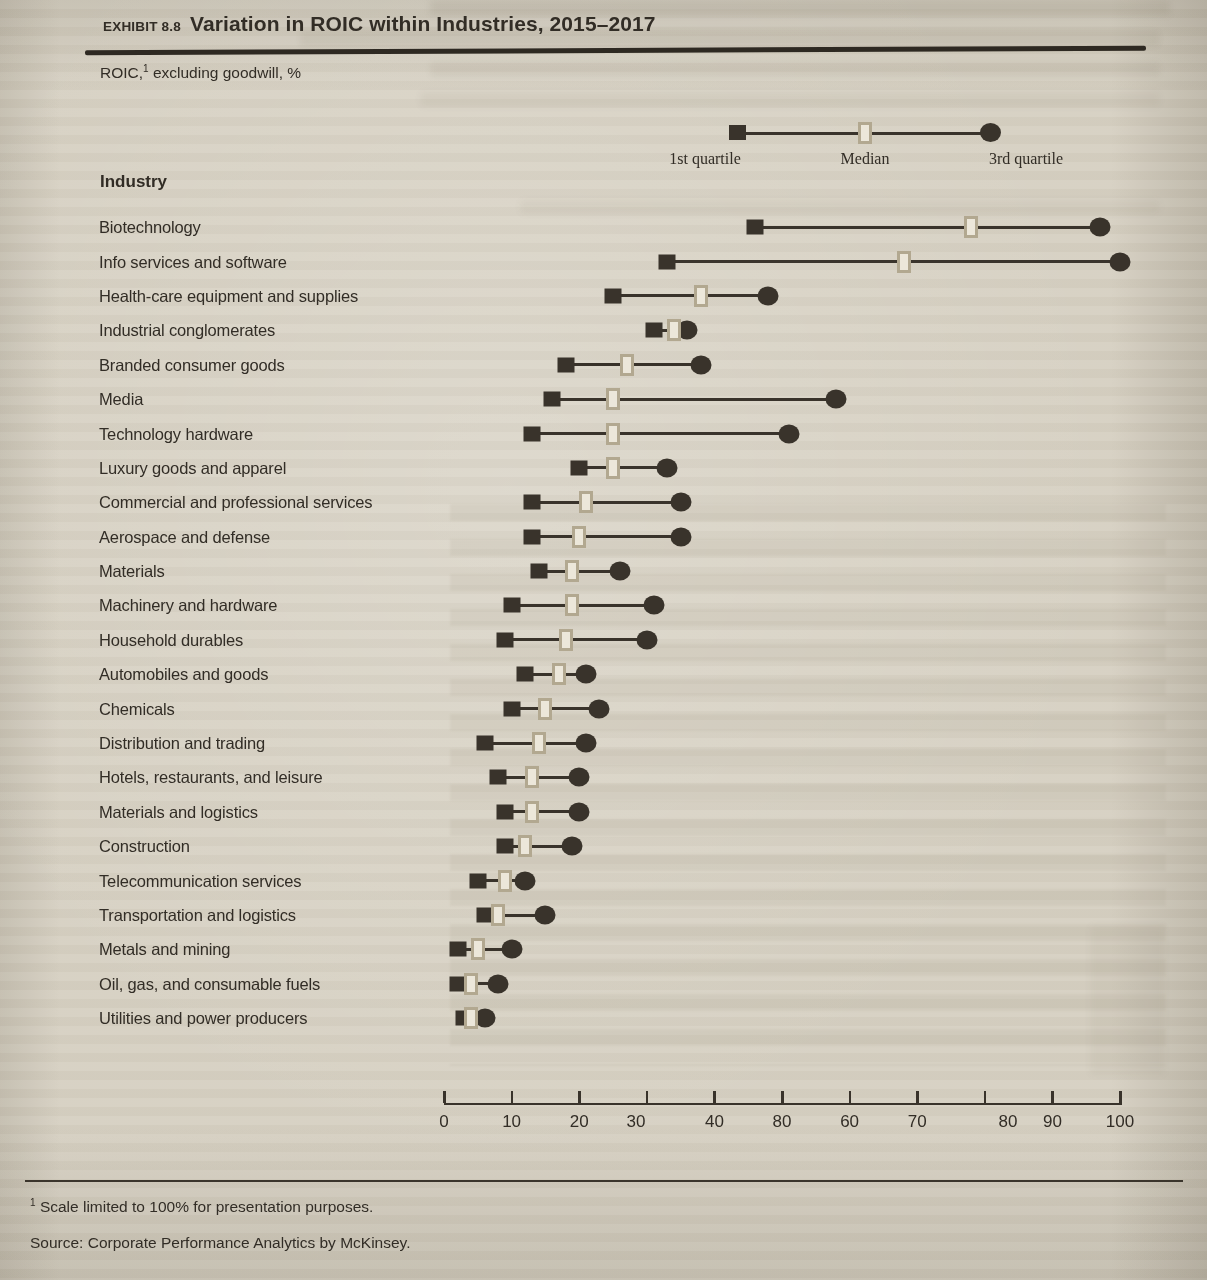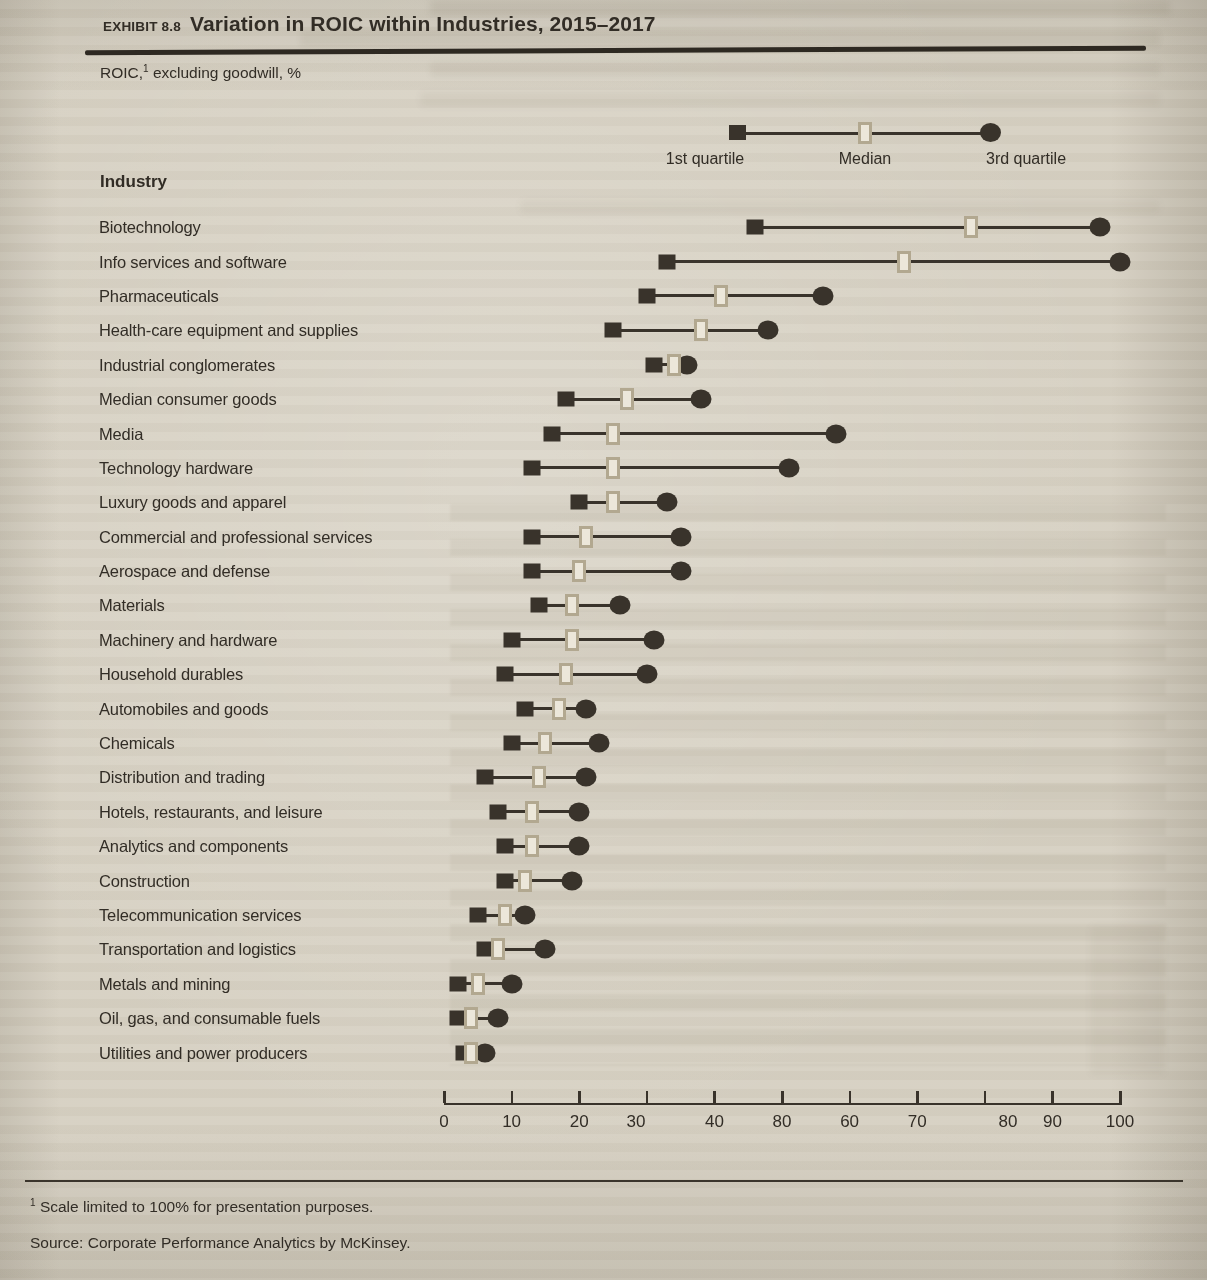--- a/index.html
+++ b/index.html
@@ -23,21 +23,21 @@
     opacity:.42;filter:blur(1px);
   }
   
   .title-line{position:absolute;left:103px;top:12px;white-space:nowrap;}
   .exhibit-label{font-size:13.5px;font-weight:bold;letter-spacing:.2px;}
   .exhibit-name{font-size:21px;font-weight:bold;margin-left:9px;letter-spacing:.1px;}
   .title-rule{position:absolute;left:85px;top:48px;width:1061px;height:4.5px;background:#2e2922;border-radius:2px;transform:rotate(-0.25deg);}
   .subtitle{position:absolute;left:100px;top:63px;font-size:15.5px;}
   .subtitle sup{font-size:10px;}
   
-  .legend{position:absolute;left:660px;top:112px;width:420px;height:62px;}
+  .legend{position:absolute;left:660px;top:112px;width:420px;height:62px;font-family:Liberation Serif, serif;}
   .lg-line{position:absolute;left:77px;top:20px;width:253px;height:2.5px;background:#39332b;}
   .m-sq{display:block;width:17px;height:15px;background:#39332b;}
   .m-open{display:block;width:8px;height:16px;background:#ece7da;border:3.5px solid #b2a890;}
   .m-ci{display:block;width:21px;height:19px;background:#39332b;border-radius:50%;}
   .lg-sq{position:absolute;left:69px;top:13px;}
   .lg-open{position:absolute;left:198px;top:10px;}
   .lg-ci{position:absolute;left:320px;top:11px;}
   .lg-label{position:absolute;top:38px;transform:translateX(-50%);font-size:16px;white-space:nowrap;}
   
   .industry-header{position:absolute;left:100px;top:172px;font-size:17px;font-weight:bold;}
@@ -107,48 +107,39 @@
       <div class="row">
         <span class="row-label">Info services and software</span>
         <span class="plot">
           <span class="range-line" style="left: 223.08px; width: 452.92px;"></span>
           <span class="m-sq q1" style="left: 223.08px;"></span>
           <span class="m-ci q3" style="left: 676px;"></span>
           <span class="m-open med" style="left: 459.68px;"></span>
         </span>
       </div>
       <div class="row">
-        <span class="row-label">Pharmaceuticals</span>
-        <span class="plot">
-          <span class="range-line" style="left: 202.8px; width: 175.76px;"></span>
-          <span class="m-sq q1" style="left: 202.8px;"></span>
-          <span class="m-ci q3" style="left: 378.56px;"></span>
-          <span class="m-open med" style="left: 277.16px;"></span>
-        </span>
-      </div>
-      <div class="row">
         <span class="row-label">Health-care equipment and supplies</span>
         <span class="plot">
           <span class="range-line" style="left: 169px; width: 155.48px;"></span>
           <span class="m-sq q1" style="left: 169px;"></span>
           <span class="m-ci q3" style="left: 324.48px;"></span>
           <span class="m-open med" style="left: 256.88px;"></span>
         </span>
       </div>
       <div class="row">
         <span class="row-label">Industrial conglomerates</span>
         <span class="plot">
           <span class="range-line" style="left: 209.56px; width: 33.8px;"></span>
           <span class="m-sq q1" style="left: 209.56px;"></span>
           <span class="m-ci q3" style="left: 243.36px;"></span>
           <span class="m-open med" style="left: 229.84px;"></span>
         </span>
       </div>
       <div class="row">
-        <span class="row-label">Median consumer goods</span>
+        <span class="row-label">Branded consumer goods</span>
         <span class="plot">
           <span class="range-line" style="left: 121.68px; width: 135.2px;"></span>
           <span class="m-sq q1" style="left: 121.68px;"></span>
           <span class="m-ci q3" style="left: 256.88px;"></span>
           <span class="m-open med" style="left: 182.52px;"></span>
         </span>
       </div>
       <div class="row">
         <span class="row-label">Media</span>
         <span class="plot">
@@ -251,21 +242,21 @@
       <div class="row">
         <span class="row-label">Hotels, restaurants, and leisure</span>
         <span class="plot">
           <span class="range-line" style="left: 54.08px; width: 81.12px;"></span>
           <span class="m-sq q1" style="left: 54.08px;"></span>
           <span class="m-ci q3" style="left: 135.2px;"></span>
           <span class="m-open med" style="left: 87.88px;"></span>
         </span>
       </div>
       <div class="row">
-        <span class="row-label">Analytics and components</span>
+        <span class="row-label">Materials and logistics</span>
         <span class="plot">
           <span class="range-line" style="left: 60.84px; width: 74.36px;"></span>
           <span class="m-sq q1" style="left: 60.84px;"></span>
           <span class="m-ci q3" style="left: 135.2px;"></span>
           <span class="m-open med" style="left: 87.88px;"></span>
         </span>
       </div>
       <div class="row">
         <span class="row-label">Construction</span>
         <span class="plot">

